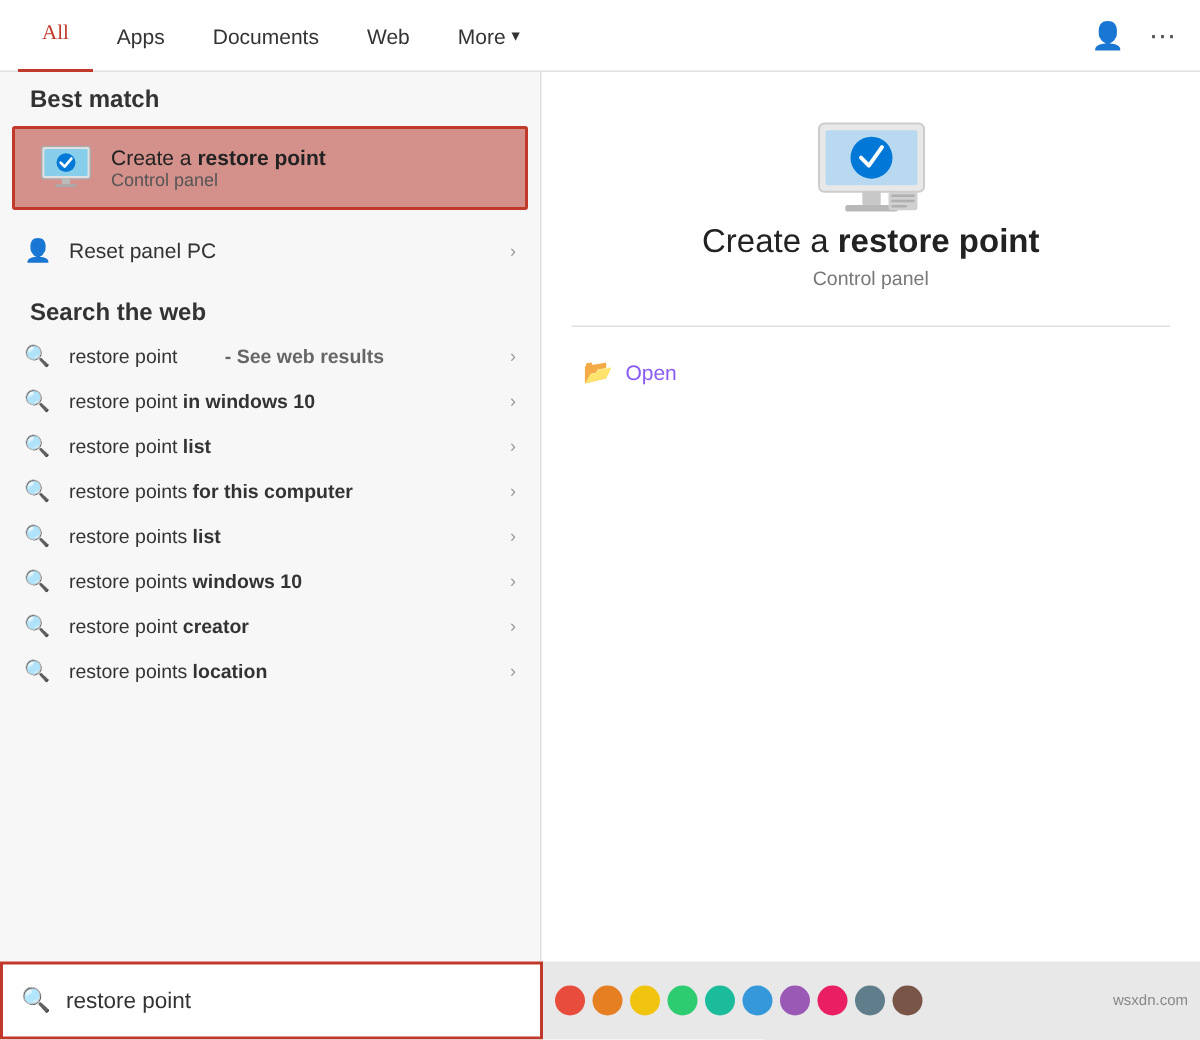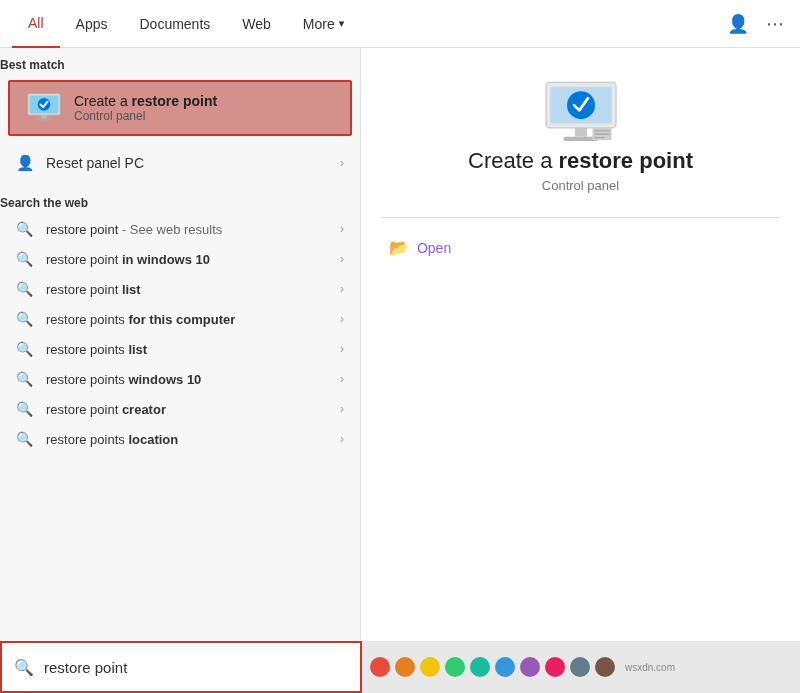--- a/index.html
+++ b/index.html
@@ -39,20 +39,21 @@
       font-size: 14px;
       color: #333;
       cursor: pointer;
       position: relative;
     }
 
     .tab-item.active {
       color: #c0392b;
       border-bottom: 2px solid #c0392b;
       font-weight: 500;
+      font-family: Liberation Serif, serif;
     }
 
     .tab-more {
       display: flex;
       align-items: center;
       gap: 4px;
     }
 
     .tab-spacer { flex: 1; }
 
@@ -79,24 +80,24 @@
     
     .left-panel {
       width: 360px;
       background: #f7f7f7;
       display: flex;
       flex-direction: column;
       overflow-y: auto;
     }
 
     .section-label {
-      font-size: 12px;
+      font-size: 16px;
       font-weight: 600;
       color: #333;
-      padding: 10px 16px 4px 0;
+      padding: 10px 16px 4px 20px;
     }
 
     
     .best-match-item {
       display: flex;
       align-items: center;
       padding: 8px 16px;
       background: #d4908a;
       margin: 4px 8px;
       border-radius: 2px;
@@ -185,21 +186,22 @@
       color: #333;
       flex: 1;
     }
 
     .web-text strong {
       font-weight: 700;
     }
 
     .web-text .see-web {
       color: #666;
-      font-weight: normal;
+      font-weight: bold;
+      padding-left: 28px;
     }
 
     
     .right-panel {
       flex: 1;
       background: #ffffff;
       display: flex;
       flex-direction: column;
       align-items: center;
       padding: 30px 20px 20px 20px;
@@ -281,21 +283,21 @@
     
     .taskbar-area {
       position: absolute;
       bottom: 0;
       left: 362px;
       right: 0;
       height: 52px;
       background: #e8e8e8;
       display: flex;
       align-items: center;
-      justify-content: flex-start;
+      justify-content: space-between;
       padding: 0 8px;
       gap: 6px;
     }
 
     .taskbar-dot {
       width: 20px;
       height: 20px;
       border-radius: 50%;
     }
 

